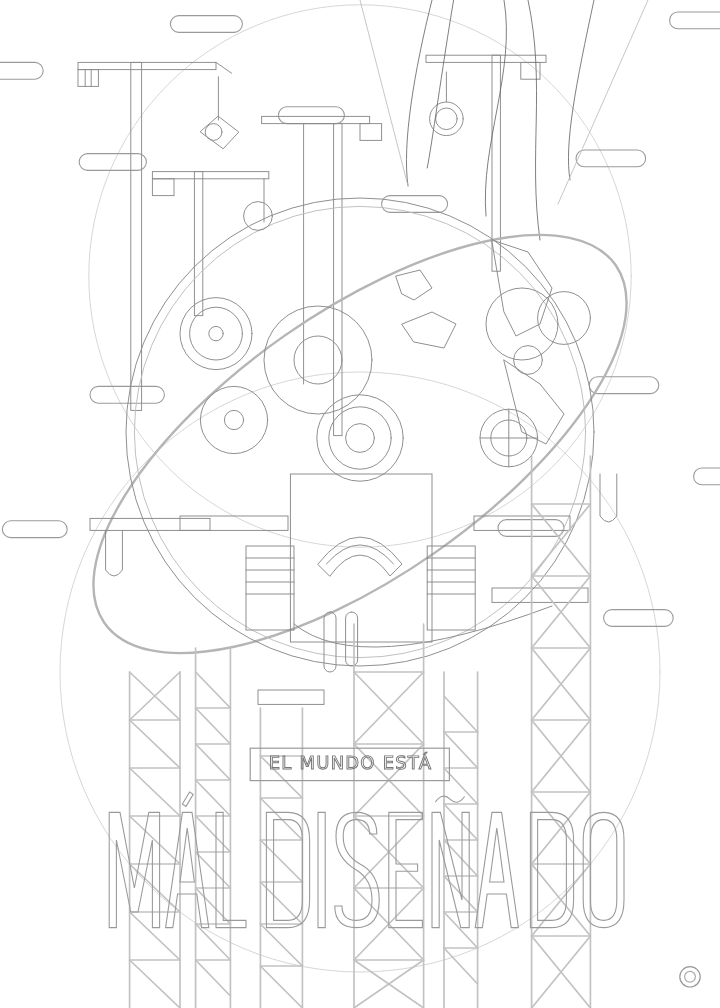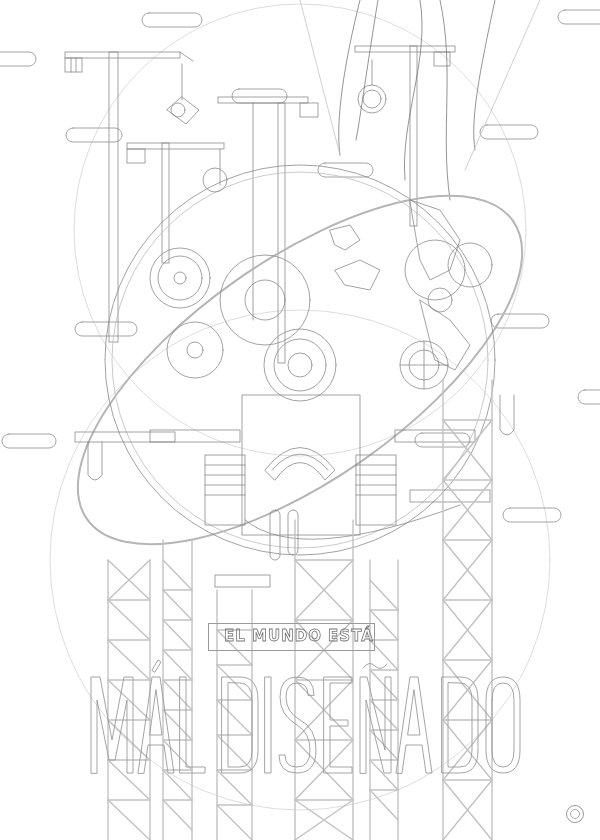--- a/index.html
+++ b/index.html
@@ -1,20 +1,20 @@
 <!DOCTYPE html>
 <html><head>
 <meta charset="utf-8">
 <style>
   html, body { margin:0; padding:0; background:#ffffff; }
   body { width:600px; height:840px; overflow:hidden; position:relative; font-family:"Liberation Sans", sans-serif; }
   .poster { position:absolute; left:0; top:0; width:600px; height:840px; background:#ffffff; }
   svg.art { position:absolute; left:0; top:0; width:600px; height:840px; }
   .subtitle-box { position:absolute; left:208px; top:623px; width:167px; height:28px; border:1px solid #9a9a9a; box-sizing:border-box; }
-  .subtitle-text { position:absolute; left:224px; top:627px; font-family:"DejaVu Sans", sans-serif; font-size:15px; font-weight:bold; letter-spacing:1px; color:transparent; -webkit-text-stroke:0.8px #777; white-space:nowrap; }
+  .subtitle-text { position:absolute; left:224px; top:627px; font-family:"DejaVu Sans", sans-serif; font-size:15px; font-weight:normal; letter-spacing:1px; color:transparent; -webkit-text-stroke:0.8px #777; white-space:nowrap; }
   .logo-badge { position:absolute; left:566px; top:805px; width:18px; height:18px; border-radius:50%; border:1px solid #999; box-sizing:border-box; }
   .logo-inner { position:absolute; left:3px; top:3px; width:10px; height:10px; border-radius:50%; border:1px solid #aaa; box-sizing:border-box; }
 </style>
 </head>
 <body>
 
 <div class="poster">
 
   <svg class="art" viewBox="0 0 600 840" fill="none" stroke-linecap="round">
 

